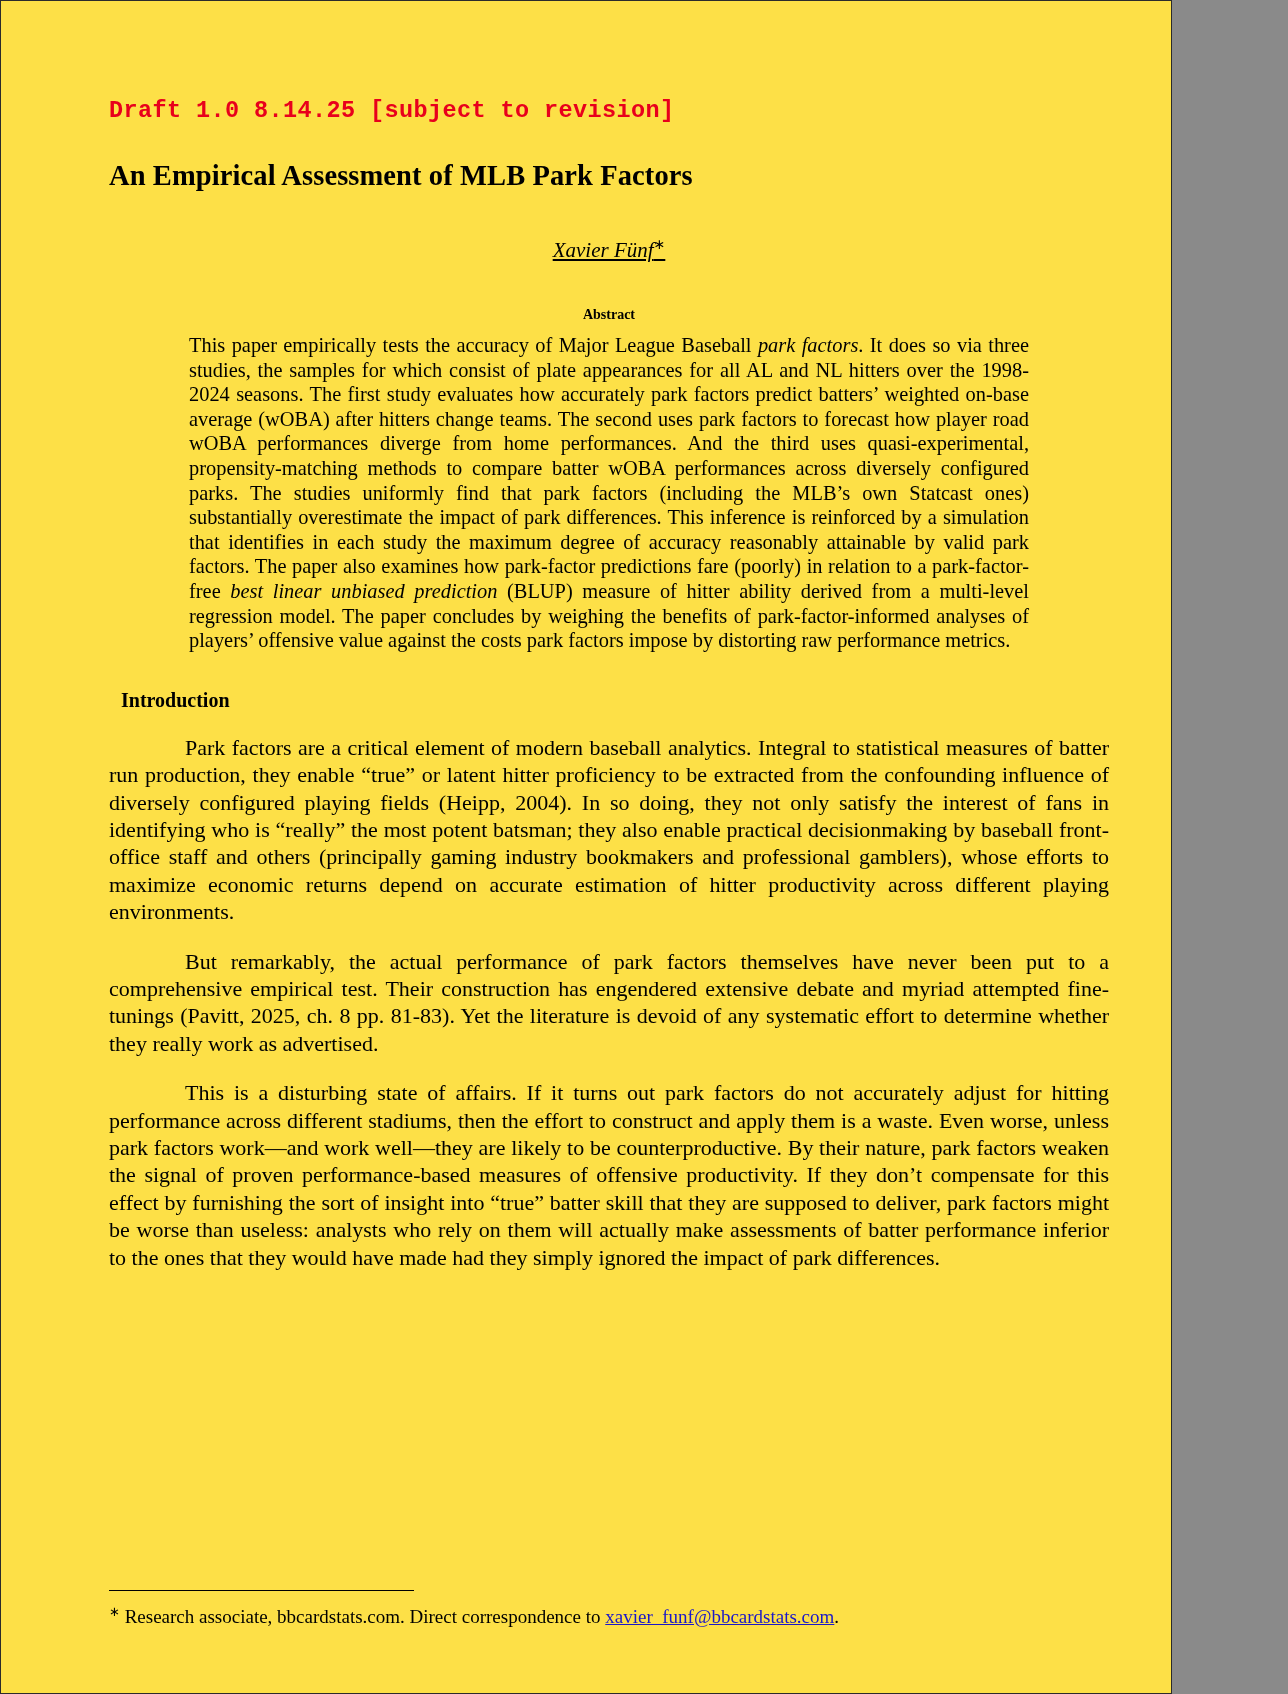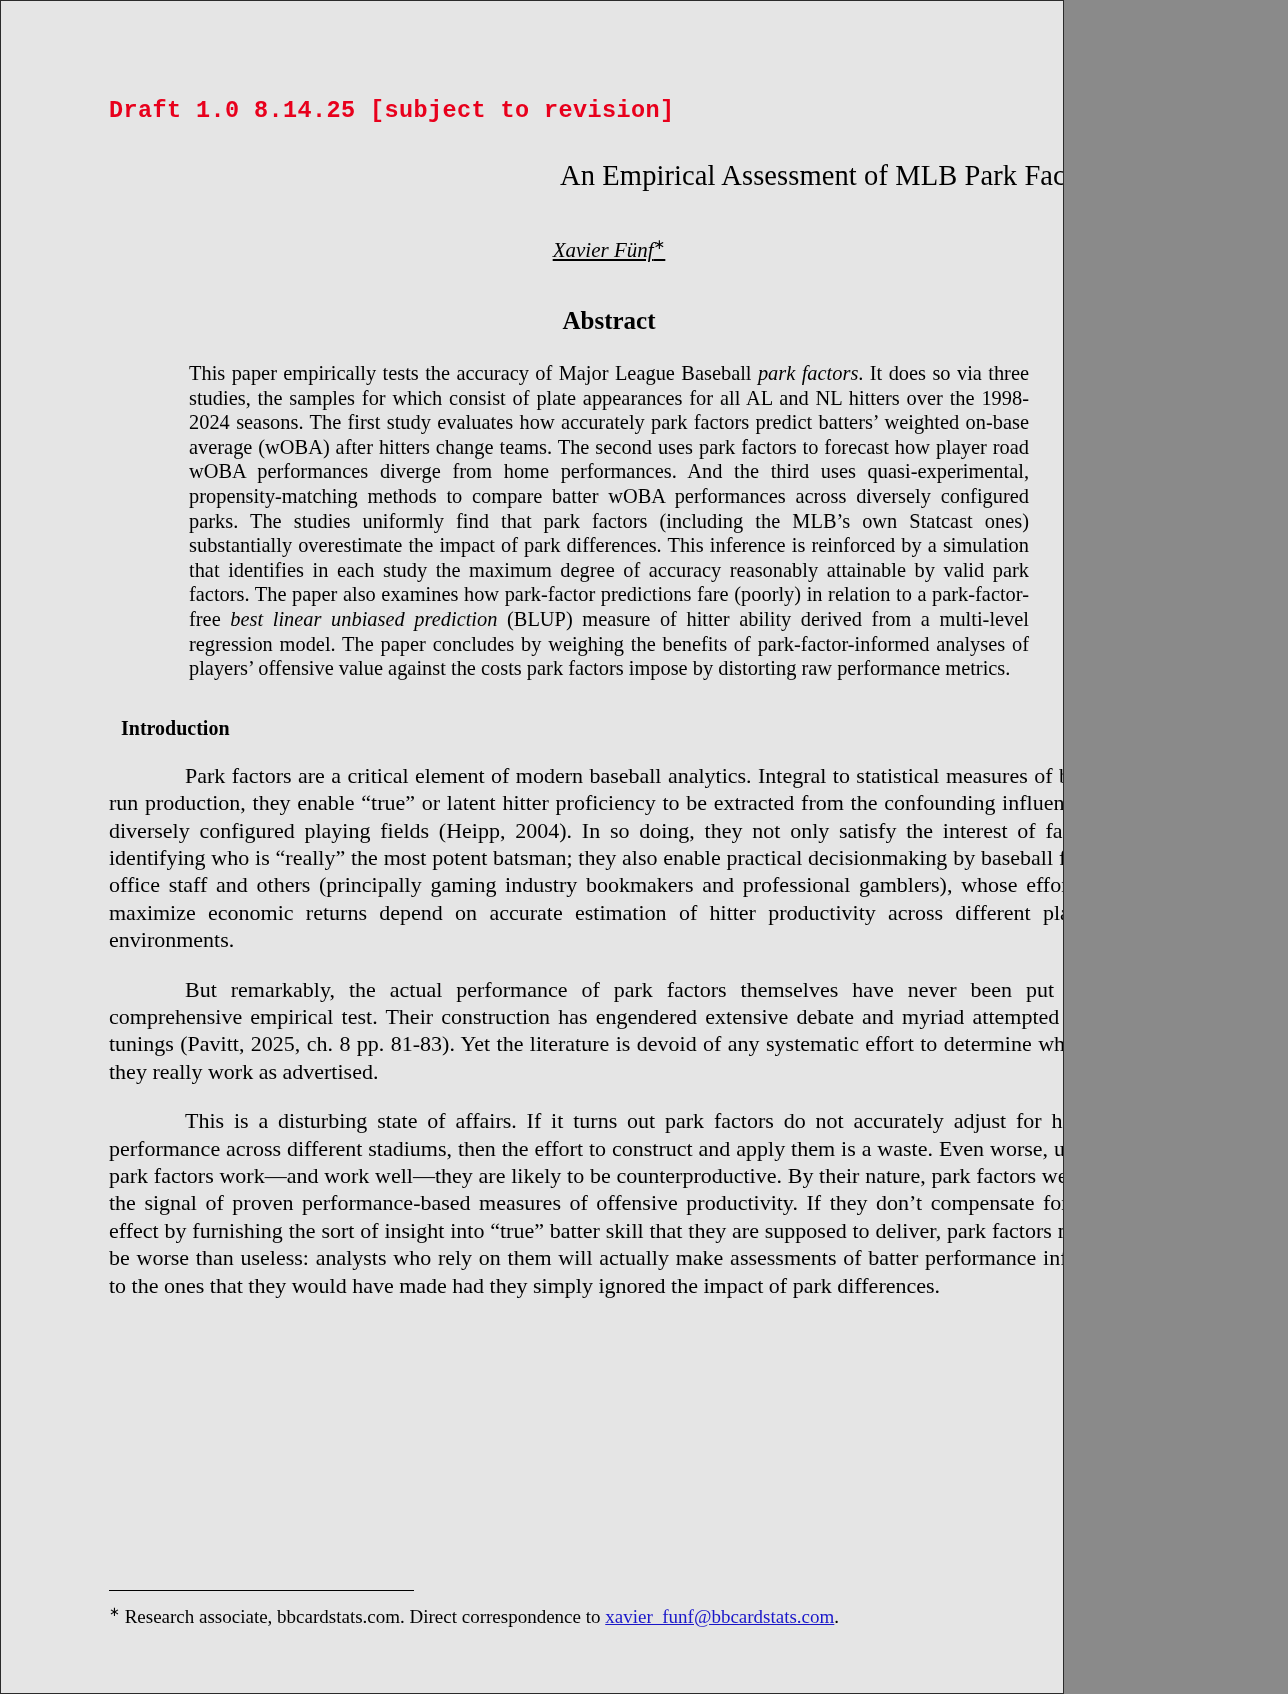--- a/index.html
+++ b/index.html
@@ -2,23 +2,23 @@
 <html><head>
 <meta charset="utf-8">
 <style>
   html, body {
     margin: 0;
     padding: 0;
     background: #8a8a8a;
   }
   .page {
     position: relative;
-    width: 1064px;
+    width: 1172px;
     height: 1694px;
-    background: #e5e5e5;
+    background: #fde047;
     box-sizing: border-box;
     border: 1px solid #2b2b2b;
     overflow: hidden;
     font-family: "Liberation Serif", serif;
     color: #000000;
   }
   .content {
     position: absolute;
     left: 108px;
     top: 96px;
@@ -28,45 +28,45 @@
   .draft-stamp {
     font-family: "Liberation Mono", monospace;
     font-weight: bold;
     color: #e8001c;
     font-size: 23.5px;
     letter-spacing: 0.4px;
     margin: 0 0 36px 0;
   }
 
   .paper-title {
-    text-align: right;
+    text-align: left;
     font-size: 28.5px;
-    font-weight: normal;
+    font-weight: bold;
     margin: 0 0 44px 0;
     letter-spacing: 0.1px;
   }
 
   .author {
     text-align: center;
     font-style: italic;
     font-size: 21px;
     margin: 0 0 44px 0;
     text-decoration: underline;
   }
   .author .fn-mark {
     font-style: normal;
     font-size: 14px;
     vertical-align: super;
   }
 
   .abstract-heading {
     text-align: center;
     font-weight: bold;
-    font-size: 25px;
-    margin: 0 0 26px 0;
+    font-size: 14px;
+    margin: 0 0 10px 0;
   }
 
   .abstract-body {
     margin: 8px auto;
     width: 840px;
     font-size: 20.4px;
     line-height: 24.6px;
     text-align: justify;
   }
 

